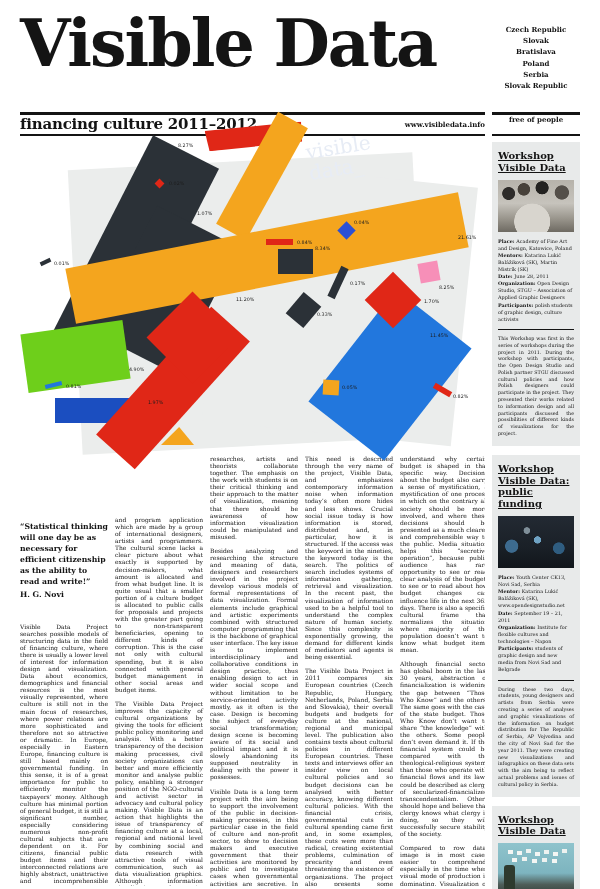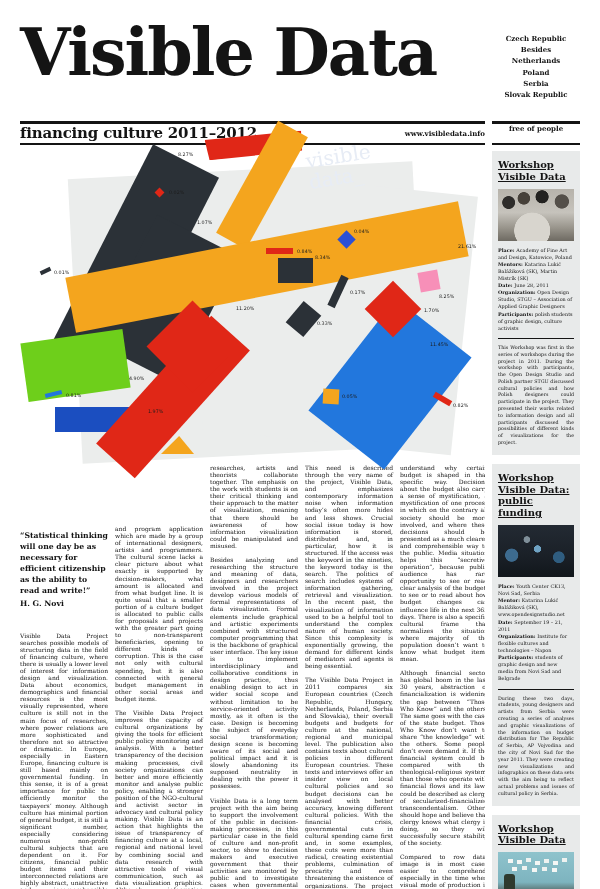--- a/index.html
+++ b/index.html
@@ -1,18 +1,18 @@
 <!DOCTYPE html>
 <html lang="en"><head>
 <meta charset="utf-8">
 <style>
   html,body{margin:0;padding:0;background:#fff;}
   .page{position:relative;width:600px;height:889px;background:#fff;overflow:hidden;
         color:#141414;font-family:"DejaVu Serif","Liberation Serif",serif;
-        padding:9px 20px;box-sizing:border-box;}
+        padding:0 20px;box-sizing:border-box;}
   
   .mast-row{display:flex;padding-top:12px;height:100px;}
   .mast-title{flex:1;margin:0;font-size:65px;line-height:.98;letter-spacing:-2px;
               font-weight:bold;font-family:"DejaVu Serif","Liberation Serif",serif;}
   .countries{width:88px;padding-top:12px;font-size:7px;font-weight:bold;text-align:center;line-height:1.6;}
   .rule-row{display:flex;gap:7px;}
   .rule-main{flex:1;border-top:3px solid #141414;}
   .rule-side{width:88px;border-top:3px solid #141414;}
   .rule-row.thin .rule-main,.rule-row.thin .rule-side{border-top-width:2px;}
   .sub-row{display:flex;gap:7px;height:19px;align-items:flex-start;}
@@ -73,22 +73,22 @@
 </head>
 <body>
 
 <div class="page">
 
   <header>
     <div class="mast-row">
       <h1 class="mast-title">Visible Data</h1>
       <div class="countries">
           <div>Czech Republic</div>
-          <div>Besides</div>
-          <div>Netherlands</div>
+          <div>Slovak</div>
+          <div>Bratislava</div>
           <div>Poland</div>
           <div>Serbia</div>
           <div>Slovak Republic</div>
         </div>
     </div>
     <div class="rule-row">
       <div class="rule-main"></div>
       <div class="rule-side"></div>
     </div>
     <div class="sub-row">

